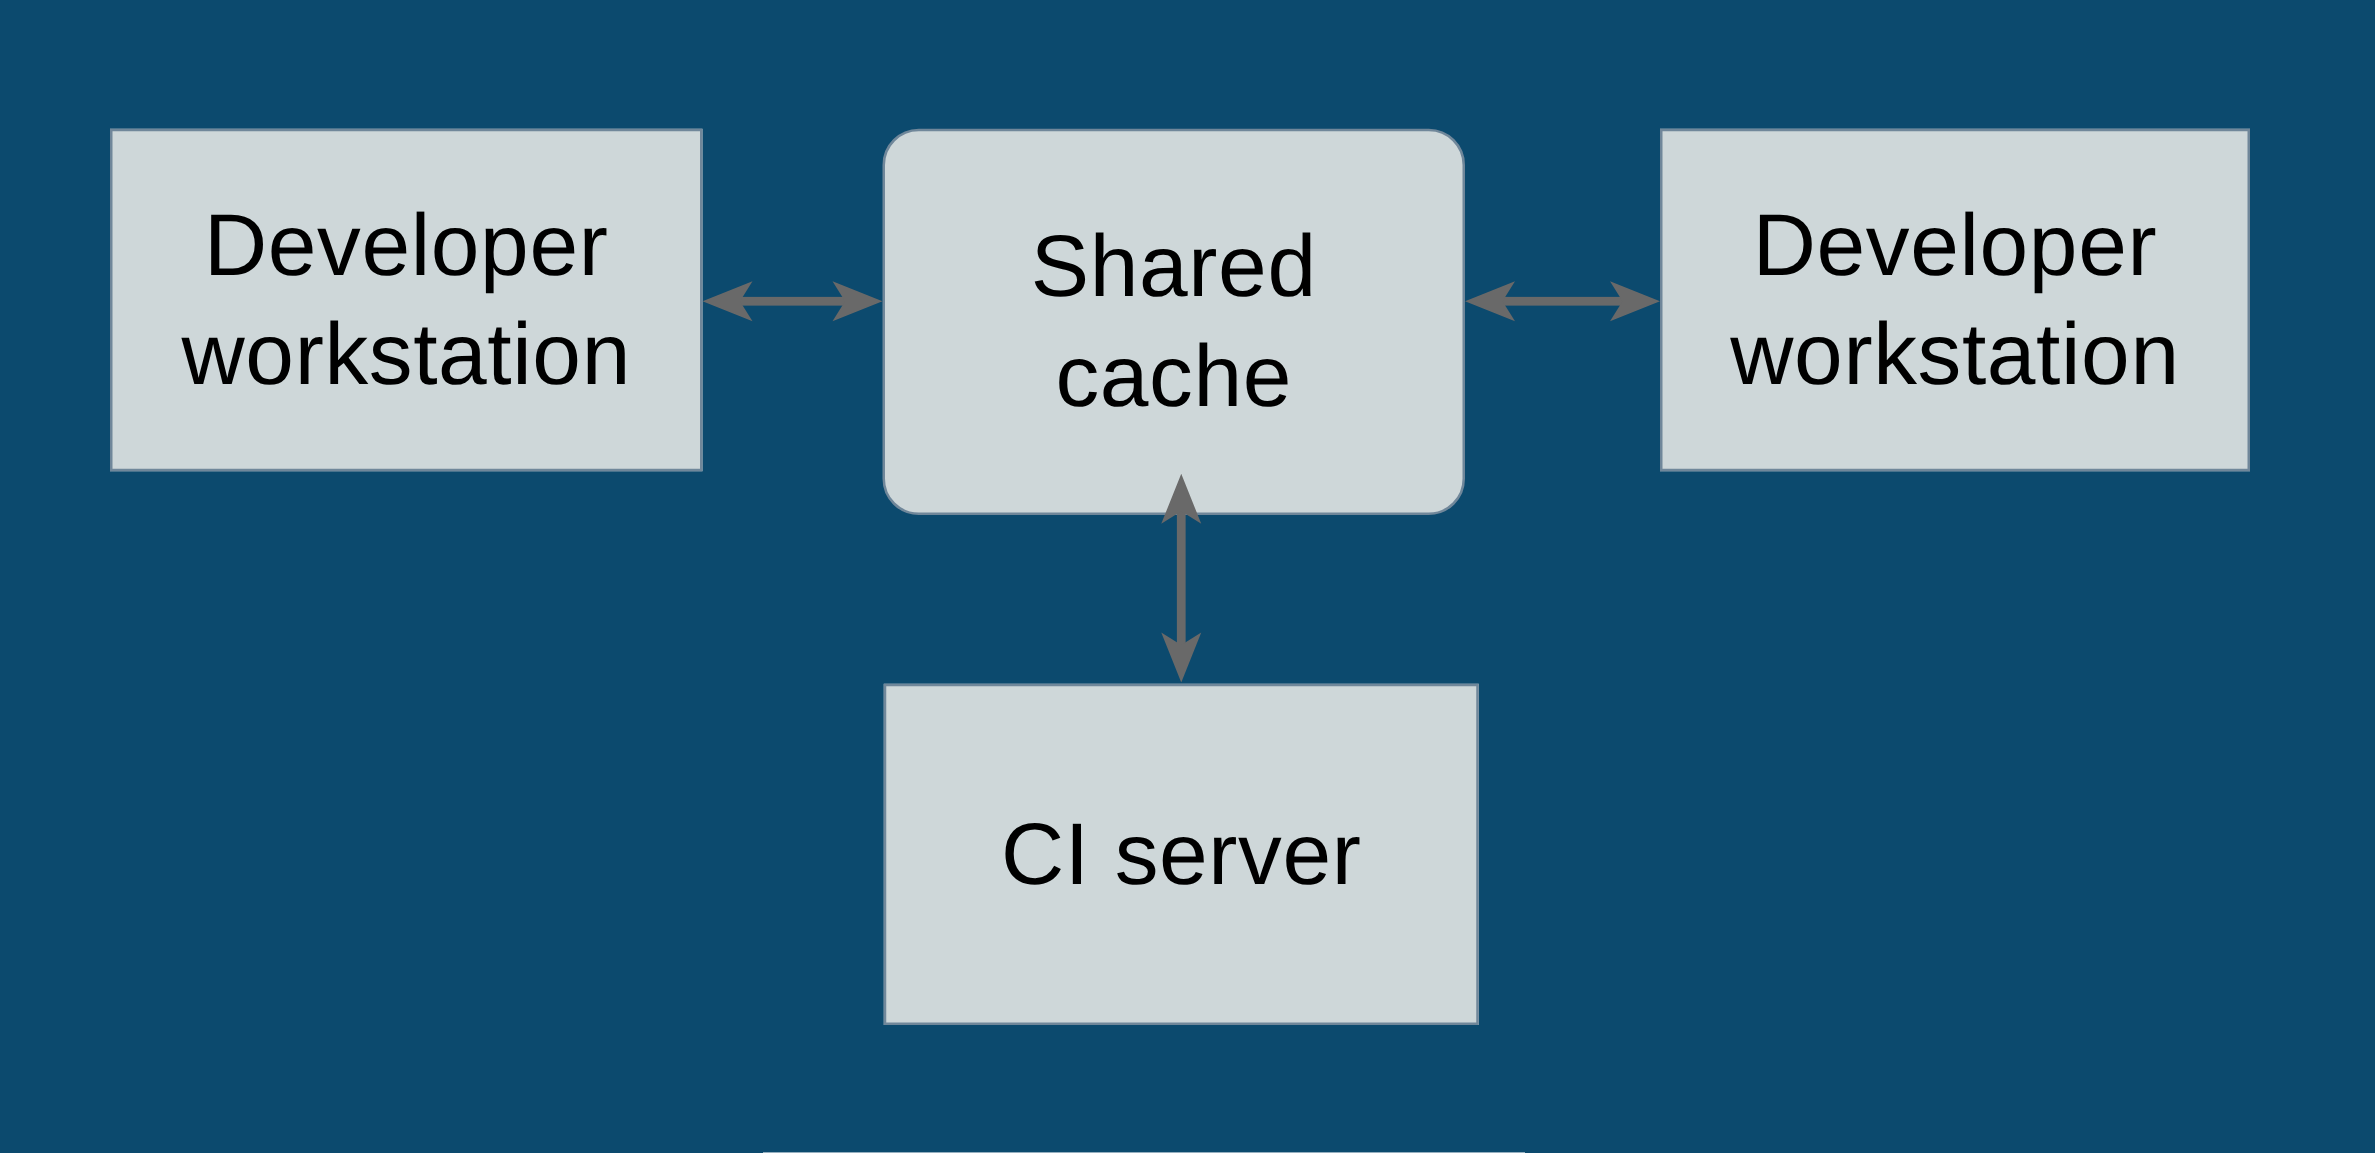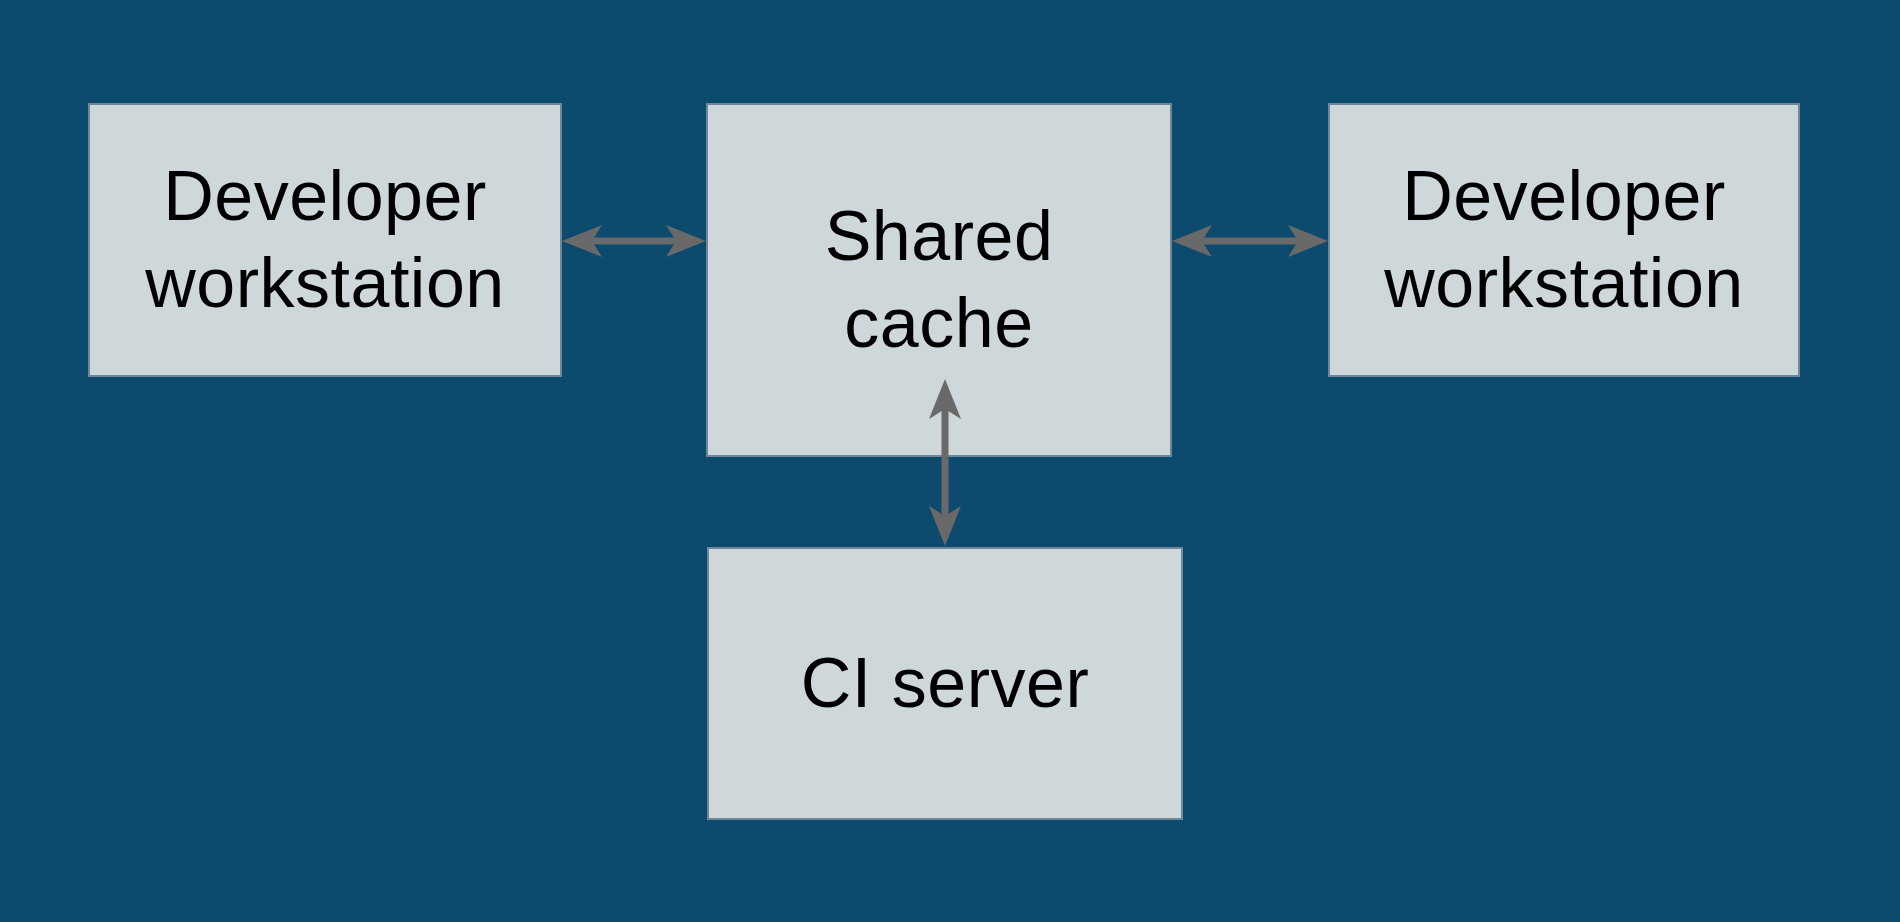--- a/index.html
+++ b/index.html
@@ -26,21 +26,21 @@
   }
   .node-label {
     color: #000000;
     font-size: 70px;
     line-height: 1.25;
     text-align: center;
     white-space: pre-line;
     letter-spacing: 0.5px;
   }
   #node-dev-left   { left: 88px;   top: 103px; width: 474px; height: 274px; }
-  #node-cache      { left: 706px;  top: 103px; width: 466px; height: 354px; }
+  #node-cache      { left: 706px;  top: 103px; width: 466px; height: 309px; border-radius: 29px; }
   #node-dev-right  { left: 1328px; top: 103px; width: 472px; height: 274px; }
   #node-ci         { left: 707px;  top: 547px; width: 476px; height: 273px; justify-content: center; }
 
   .arrow {
     position: absolute;
     display: block;
   }
   #arrow-left-cache  { left: 562px;  top: 221px; width: 144px; height: 40px; }
   #arrow-cache-right { left: 1172px; top: 221px; width: 156px; height: 40px; }
   #arrow-cache-ci    { left: 925px;  top: 379px; width: 40px;  height: 167px; }

